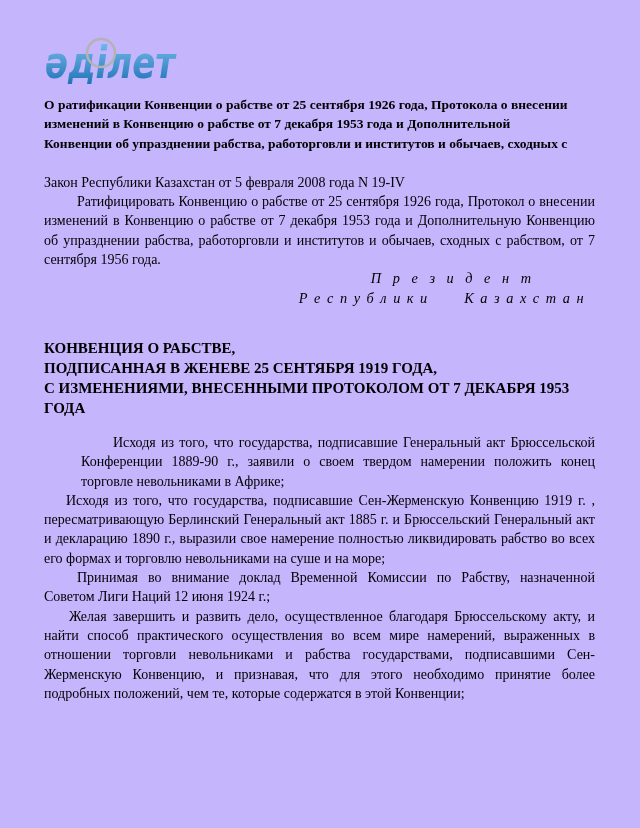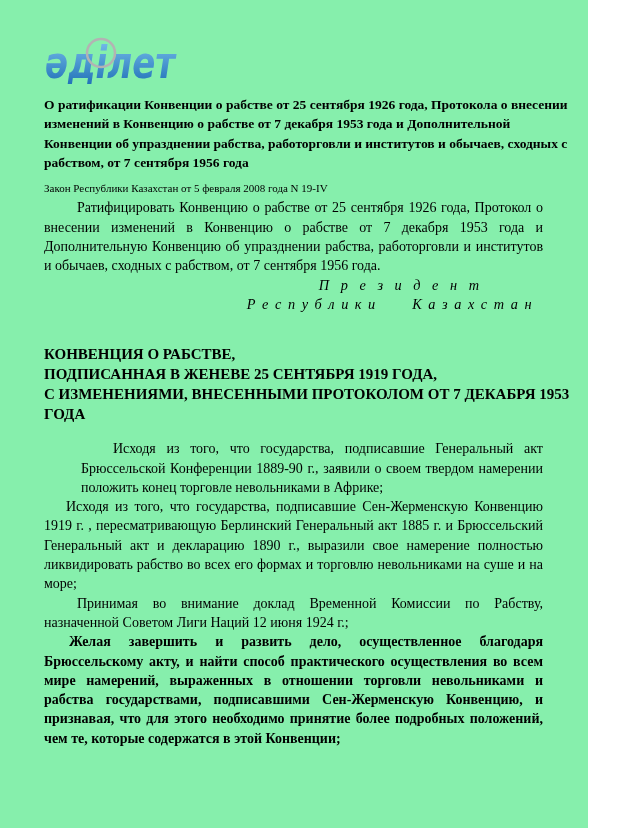--- a/index.html
+++ b/index.html
@@ -5,49 +5,49 @@
   * { margin: 0; padding: 0; box-sizing: border-box; }
   html, body { width: 640px; height: 828px; }
   body {
     background: #ffffff;
     font-family: "Liberation Serif", "DejaVu Serif", serif;
     color: #000000;
     -webkit-font-smoothing: antialiased;
   }
   .page {
     position: relative;
-    width: 588px;
+    width: 640px;
     height: 828px;
-    background: #86efac;
+    background: #c4b5fd;
     padding: 36px 45px 0 44px;
     overflow: hidden;
   }
   .logo-wrap { height: 48px; }
   .logo-svg { display: block; }
 
   .doc-title {
     margin-top: 11px;
     font-weight: bold;
     font-size: 13.5px;
     line-height: 19.3px;
   }
   .doc-title .t-line { white-space: nowrap; }
 
   .law-line {
-    margin-top: 7px;
-    font-size: 11px;
+    margin-top: 20px;
+    font-size: 14px;
     line-height: 19.3px;
   }
   .para {
     font-size: 14px;
     line-height: 19.3px;
     text-align: justify;
   }
   .indent-22 { text-indent: 22px; }
-  .indent-25 { text-indent: 25px; font-weight: bold; }
+  .indent-25 { text-indent: 25px; }
   .indent-32 { text-indent: 32px; margin-left: 37px; }
   .indent-33 { text-indent: 33px; }
   .indent-50 { text-indent: 50px; }
 
   .signature {
     font-style: italic;
     font-size: 14.3px;
     line-height: 19.3px;
     text-align: right;
   }
@@ -79,21 +79,20 @@
       </defs>
       <text x="1" y="42" font-family="'DejaVu Sans', sans-serif" font-size="44" font-style="italic" font-weight="bold" fill="url(#logo-grad)" textLength="130" lengthAdjust="spacingAndGlyphs">әділет</text>
       <circle id="logo-ring" cx="57" cy="17" r="14" fill="none" stroke="#b3b3b3" stroke-width="2.5"></circle>
     </svg>
   </div>
 
   <div class="doc-title">
     <div class="t-line">О ратификации Конвенции о рабстве от 25 сентября 1926 года, Протокола о внесении</div>
     <div class="t-line">изменений в Конвенцию о рабстве от 7 декабря 1953 года и Дополнительной</div>
     <div class="t-line">Конвенции об упразднении рабства, работорговли и институтов и обычаев, сходных с</div>
-    <div class="t-line">рабством, от 7 сентября 1956 года</div>
   </div>
 
   <p class="law-line">Закон Республики Казахстан от 5 февраля 2008 года N 19-IV</p>
 
   <p class="para indent-33">Ратифицировать Конвенцию о рабстве от 25 сентября 1926 года, Протокол о внесении изменений в Конвенцию о рабстве от 7 декабря 1953 года и Дополнительную Конвенцию об упразднении рабства, работорговли и институтов и обычаев, сходных с рабством, от 7 сентября 1956 года.</p>
 
   <div class="signature">
     <div class="sig-line1">П р е з и д е н т</div>
     <div class="sig-line2">Р е с п у б л и к и       К а з а х с т а н</div>
   </div>

